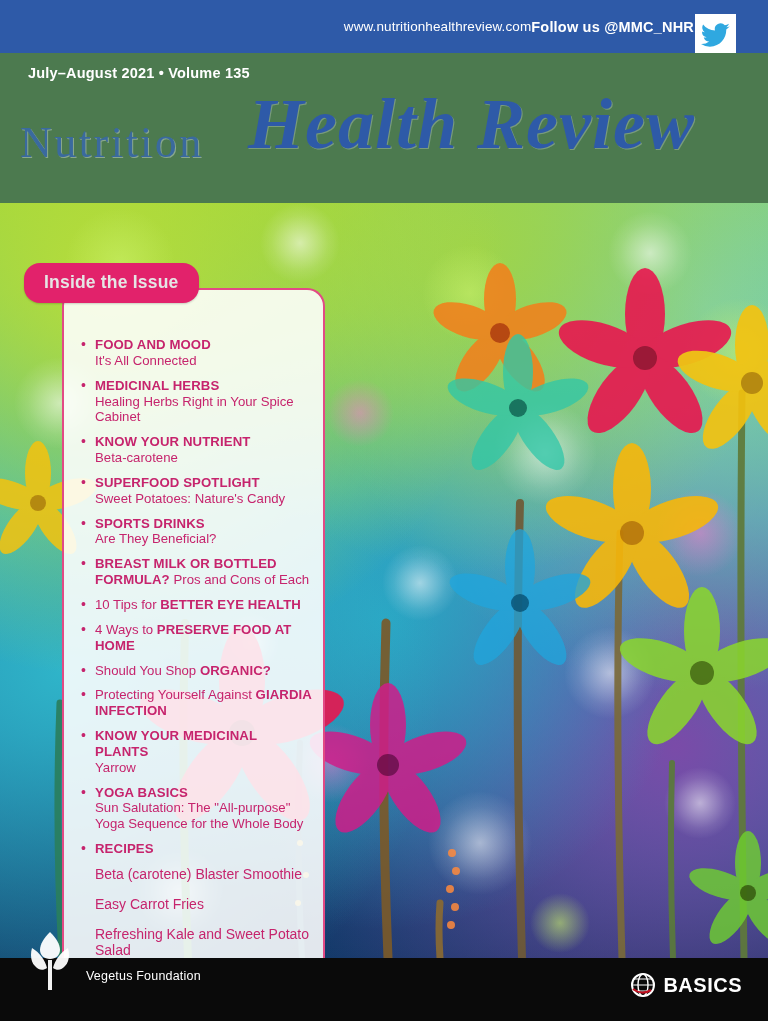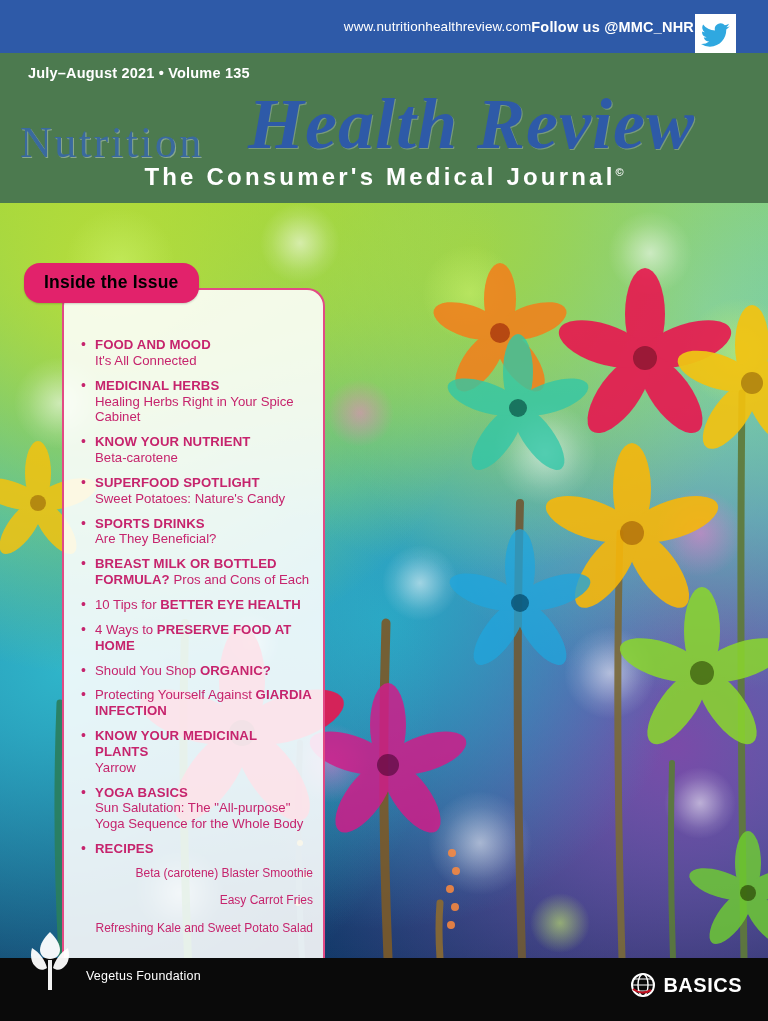--- a/index.html
+++ b/index.html
@@ -89,21 +89,21 @@
   .toc {
     position:absolute; left:62px; top:85px;
     width:263px; height:840px;
     background:rgba(255,255,255,0.88);
     border:2px solid #e24a85;
     border-radius:18px;
   }
   .toc-tab {
     position:absolute; left:-40px; top:-27px;
     background:#e2226b;
-    color:#000000;
+    color:#e5e5e5;
     font-size:17.5px; font-weight:bold;
     padding:9px 20px 10px 20px;
     border-radius:16px;
     letter-spacing:0.2px;
     box-shadow:0 1px 2px rgba(0,0,0,0.18);
   }
   .toc-list {
     position:absolute; left:14px; top:47px; right:10px;
   }
   .toc-item {
@@ -116,21 +116,21 @@
   }
   .toc-item:before {
     content:"•";
     position:absolute; left:3px; top:-1px;
     color:#c6246d; font-size:14px;
   }
   .toc-item .hd { font-weight:bold; color:#c6246d; letter-spacing:0.1px; }
   .toc-item .sub { color:#c6246d; }
   .toc-recipe {
     position:relative; padding-left:17px; margin-bottom:13px;
-    font-size:12px; line-height:1.20; color:#c6246d;text-align:right;
+    font-size:14px; line-height:1.20; color:#c6246d;
   }
 
   
   .bottombar {
     position:absolute; left:0; top:958px; width:768px; height:63px;
     background:#0a0a0a;
   }
   .veg {
     position:absolute; left:22px; top:-28px;
     display:flex; align-items:flex-end; gap:8px;
@@ -163,23 +163,20 @@
         </svg>
       </span>
     </span>
   </div>
 
   <div class="masthead">
     <div class="issue">July–August 2021 • Volume 135</div>
     <div class="titleRow">
       <div class="t-nutrition">Nutrition</div>
       <div class="t-hr">Health Review</div>
-    </div>
-    <div class="subtitle">
-      <span>The Consumer's Medical Journal</span><sup>©</sup>
     </div>
     <div class="mast-rule"></div>
   </div>
 
   <div class="art">
     <svg viewBox="0 0 768 755" preserveAspectRatio="none" aria-hidden="true">
       <defs>
         <radialGradient id="bok" cx="50%" cy="50%" r="50%">
           <stop offset="0%" stop-color="#ffffff" stop-opacity="0.55"></stop>
           <stop offset="70%" stop-color="#ffffff" stop-opacity="0.12"></stop>

